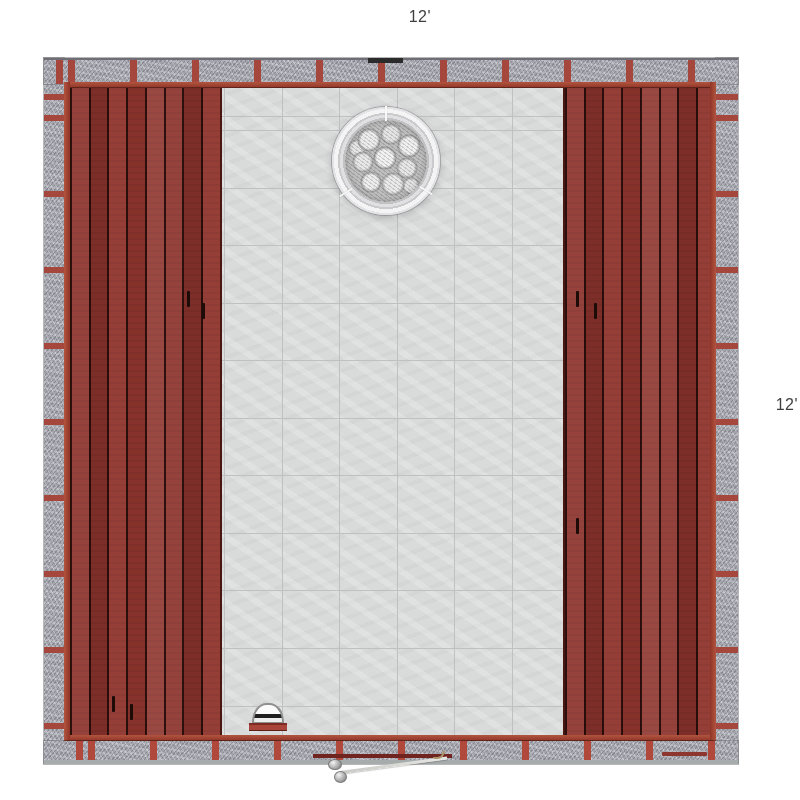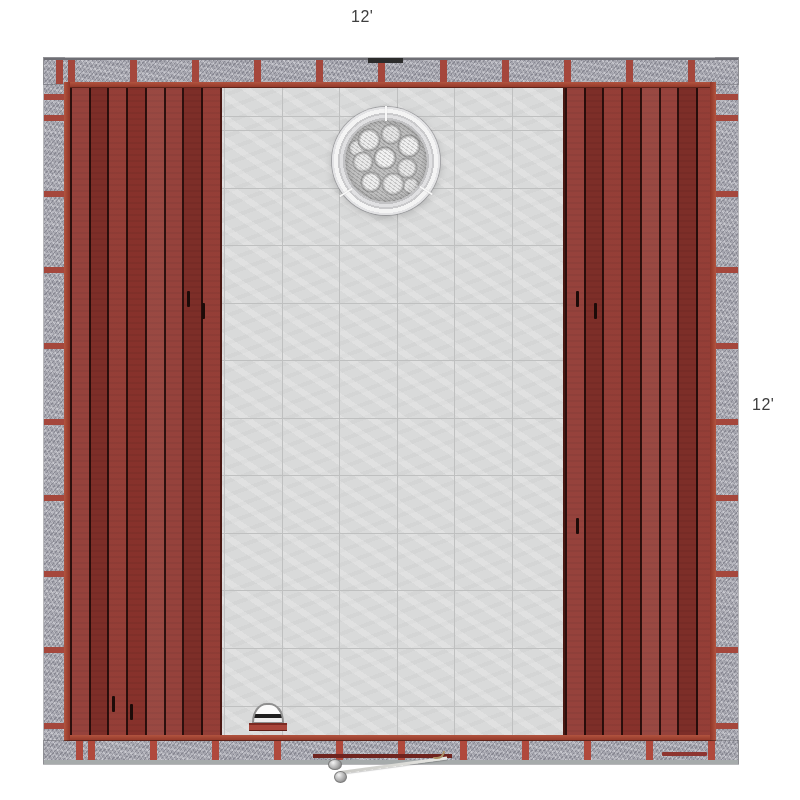--- a/index.html
+++ b/index.html
@@ -1,21 +1,21 @@
 <!DOCTYPE html>
 <html><head>
 <meta charset="utf-8">
 <style>
   html,body{margin:0;padding:0;background:#ffffff;}
   .scene{
     position:relative;width:800px;height:800px;background:#ffffff;overflow:hidden;
     font-family:"Liberation Sans", sans-serif;
   }
   .dim-label{
-    position:absolute;color:#3f3f3f;font-size:16px;letter-spacing:.5px;text-align:left;
+    position:absolute;color:#3f3f3f;font-size:16px;letter-spacing:.5px;text-align:right;
   }
   .dim-top{left:351px;top:8px;width:80px;}
   .dim-right{left:752px;top:396px;width:46px;}
 
   
   .stone{
     background-color:#a4a4ad;
     background-image:
       repeating-linear-gradient(63deg, rgba(255,255,255,.25) 0 1px, rgba(0,0,0,0) 1px 4px),
       repeating-linear-gradient(-48deg, rgba(40,40,55,.22) 0 1px, rgba(0,0,0,0) 1px 3px),

